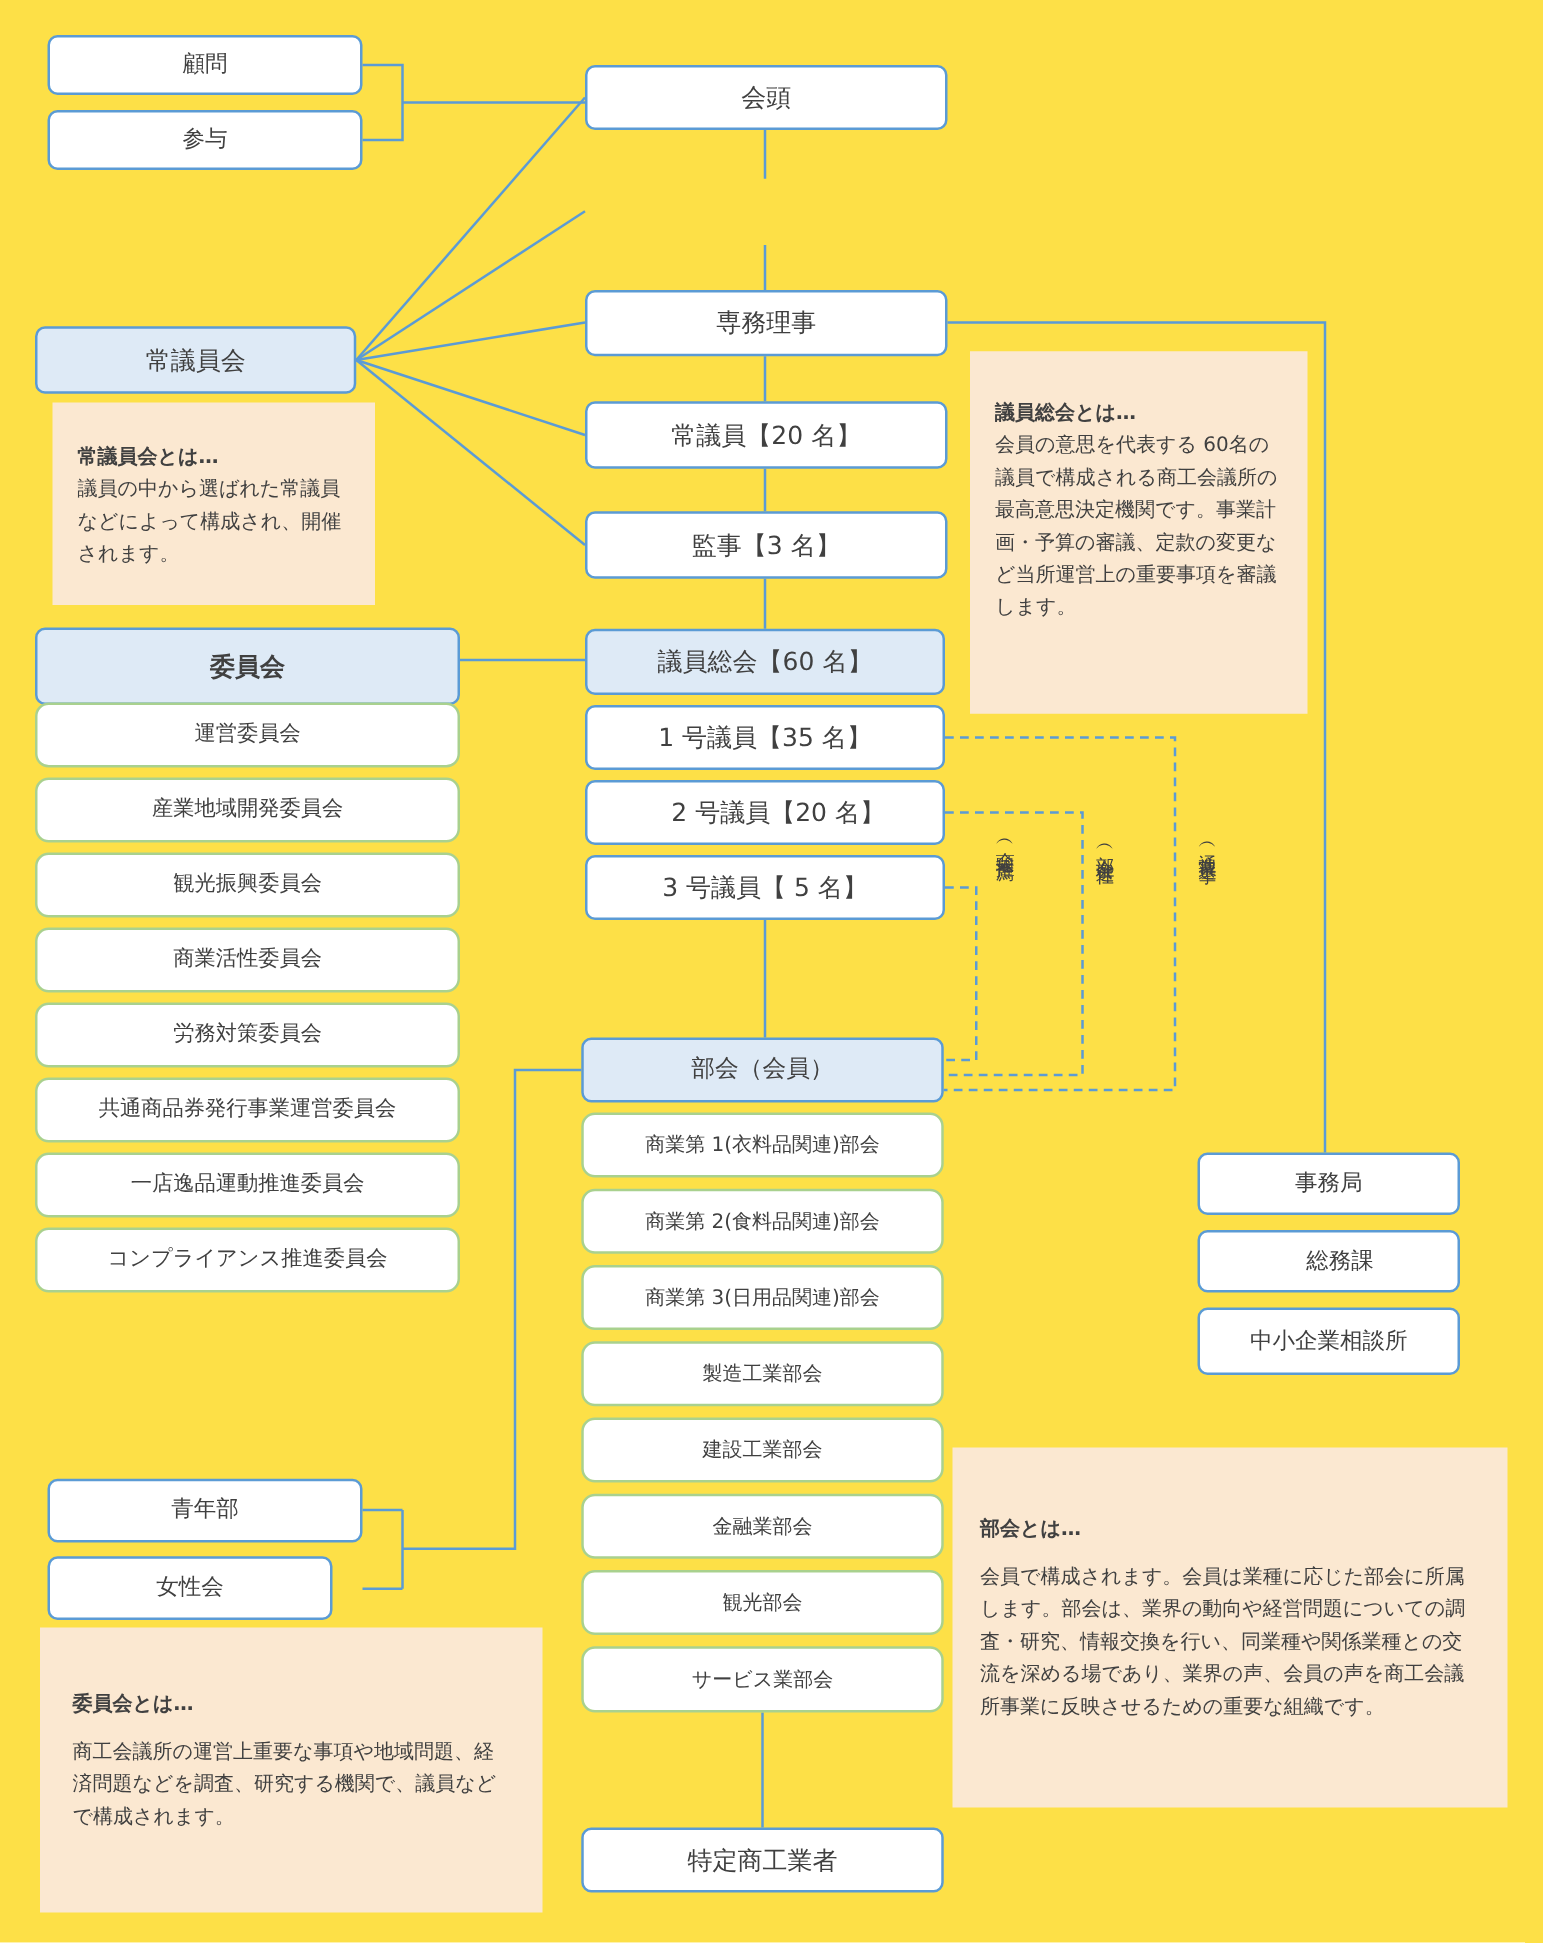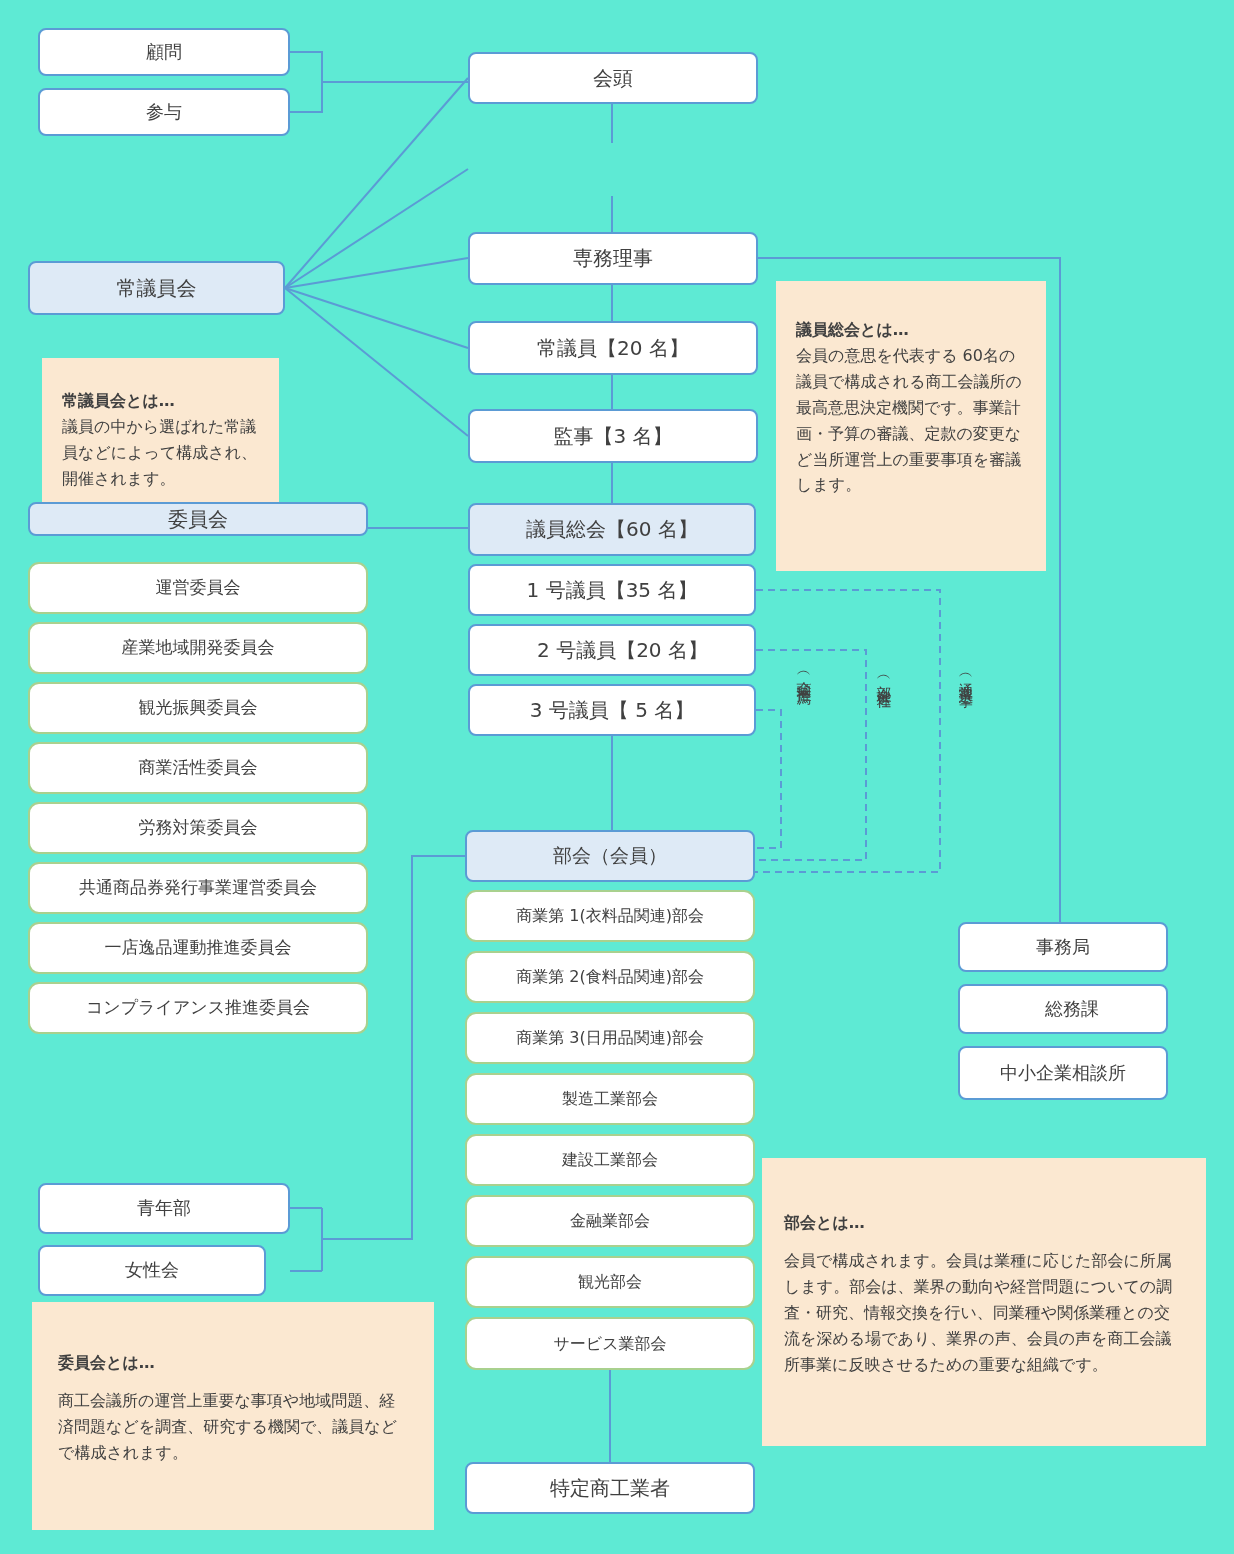--- a/index.html
+++ b/index.html
@@ -1,18 +1,18 @@
 <!DOCTYPE html>
 <html><head>
 <meta charset="utf-8">
 <style>
   * { margin:0; padding:0; box-sizing:border-box; }
   html,body { background:#ffffff; }
   body { font-family:"DejaVu Sans","Liberation Sans",sans-serif; color:#404040; }
-  .canvas { position:relative; width:1234px; height:1554px; background:#5eead4; overflow:hidden; }
+  .canvas { position:relative; width:1234px; height:1554px; background:#fde047; overflow:hidden; }
   .connectors { position:absolute; left:0; top:0; z-index:0; }
   .box {
     position:absolute; z-index:2;
     display:flex; align-items:center; justify-content:center; text-align:center;
     background:#ffffff; border:2px solid #5B9BD5; border-radius:8px;
     color:#404040; font-size:20px; line-height:1.25; padding:2px 6px;
   }
   .blue  { background:#DEEAF6; }
   .green { border-color:#A9D18E; border-radius:11px; }
   .f19 { font-size:19px; }
@@ -73,39 +73,39 @@
 
   <div class="box f18" style="left:38px; top:28px; width:252px; height:48px;">顧問</div>
   <div class="box f18" style="left:38px; top:88px; width:252px; height:48px;">参与</div>
 
   <div class="box" style="left:468px; top:52px; width:290px; height:52px;">会頭</div>
   <div class="box" style="left:468px; top:232px; width:290px; height:53px;">専務理事</div>
   <div class="box" style="left:468px; top:321px; width:290px; height:54px;">常議員【20 名】</div>
   <div class="box" style="left:468px; top:409px; width:290px; height:54px;">監事【3 名】</div>
 
   <div class="box blue" style="left:28px; top:261px; width:257px; height:54px;">常議員会</div>
-  <div class="note" style="left:42px; top:322px; width:237px; height:162px; padding:30px 20px 0;margin-top:36px;">
+  <div class="note" style="left:42px; top:322px; width:258px; height:162px; padding:30px 20px 0;">
     <div class="note-title">常議員会とは…</div>
     <div class="note-body">議員の中から選ばれた常議員などによって構成され、開催されます。</div>
   </div>
 
   <div class="box blue" style="left:468px; top:503px; width:288px; height:53px;">議員総会【60 名】</div>
   <div class="box" style="left:468px; top:564px; width:288px; height:52px;">1 号議員【35 名】</div>
   <div class="box" style="left:468px; top:624px; width:288px; height:52px;padding-left:27px;">2 号議員【20 名】</div>
   <div class="box" style="left:468px; top:684px; width:288px; height:52px;">3 号議員【 5 名】</div>
   <div class="note" style="left:776px; top:281px; width:270px; height:290px; padding:36px 20px 0;">
     <div class="note-title">議員総会とは…</div>
     <div class="note-body">会員の意思を代表する 60名の議員で構成される商工会議所の最高意思決定機関です。事業計画・予算の審議、定款の変更など当所運営上の重要事項を審議します。</div>
   </div>
 
   <div class="vlabel" style="left:794px; top:666px;">（会頭推薦）</div>
   <div class="vlabel" style="left:874px; top:670px;">（部会選任）</div>
   <div class="vlabel" style="left:956px; top:668px;">（通常選挙）</div>
 
-  <div class="box blue" style="left:28px; top:502px; width:340px; height:34px;">委員会</div>
+  <div class="box blue" style="left:28px; top:502px; width:340px; height:62px;font-weight:bold;">委員会</div>
   <div class="box green f17" style="left:28px; top:562px; width:340px; height:52px;">運営委員会</div>
   <div class="box green f17" style="left:28px; top:622px; width:340px; height:52px;">産業地域開発委員会</div>
   <div class="box green f17" style="left:28px; top:682px; width:340px; height:52px;">観光振興委員会</div>
   <div class="box green f17" style="left:28px; top:742px; width:340px; height:52px;">商業活性委員会</div>
   <div class="box green f17" style="left:28px; top:802px; width:340px; height:52px;">労務対策委員会</div>
   <div class="box green f17" style="left:28px; top:862px; width:340px; height:52px;">共通商品券発行事業運営委員会</div>
   <div class="box green f17" style="left:28px; top:922px; width:340px; height:52px;">一店逸品運動推進委員会</div>
   <div class="box green f17" style="left:28px; top:982px; width:340px; height:52px;">コンプライアンス推進委員会</div>
 
   <div class="box blue f19" style="left:465px; top:830px; width:290px; height:52px;">部会（会員）</div>

